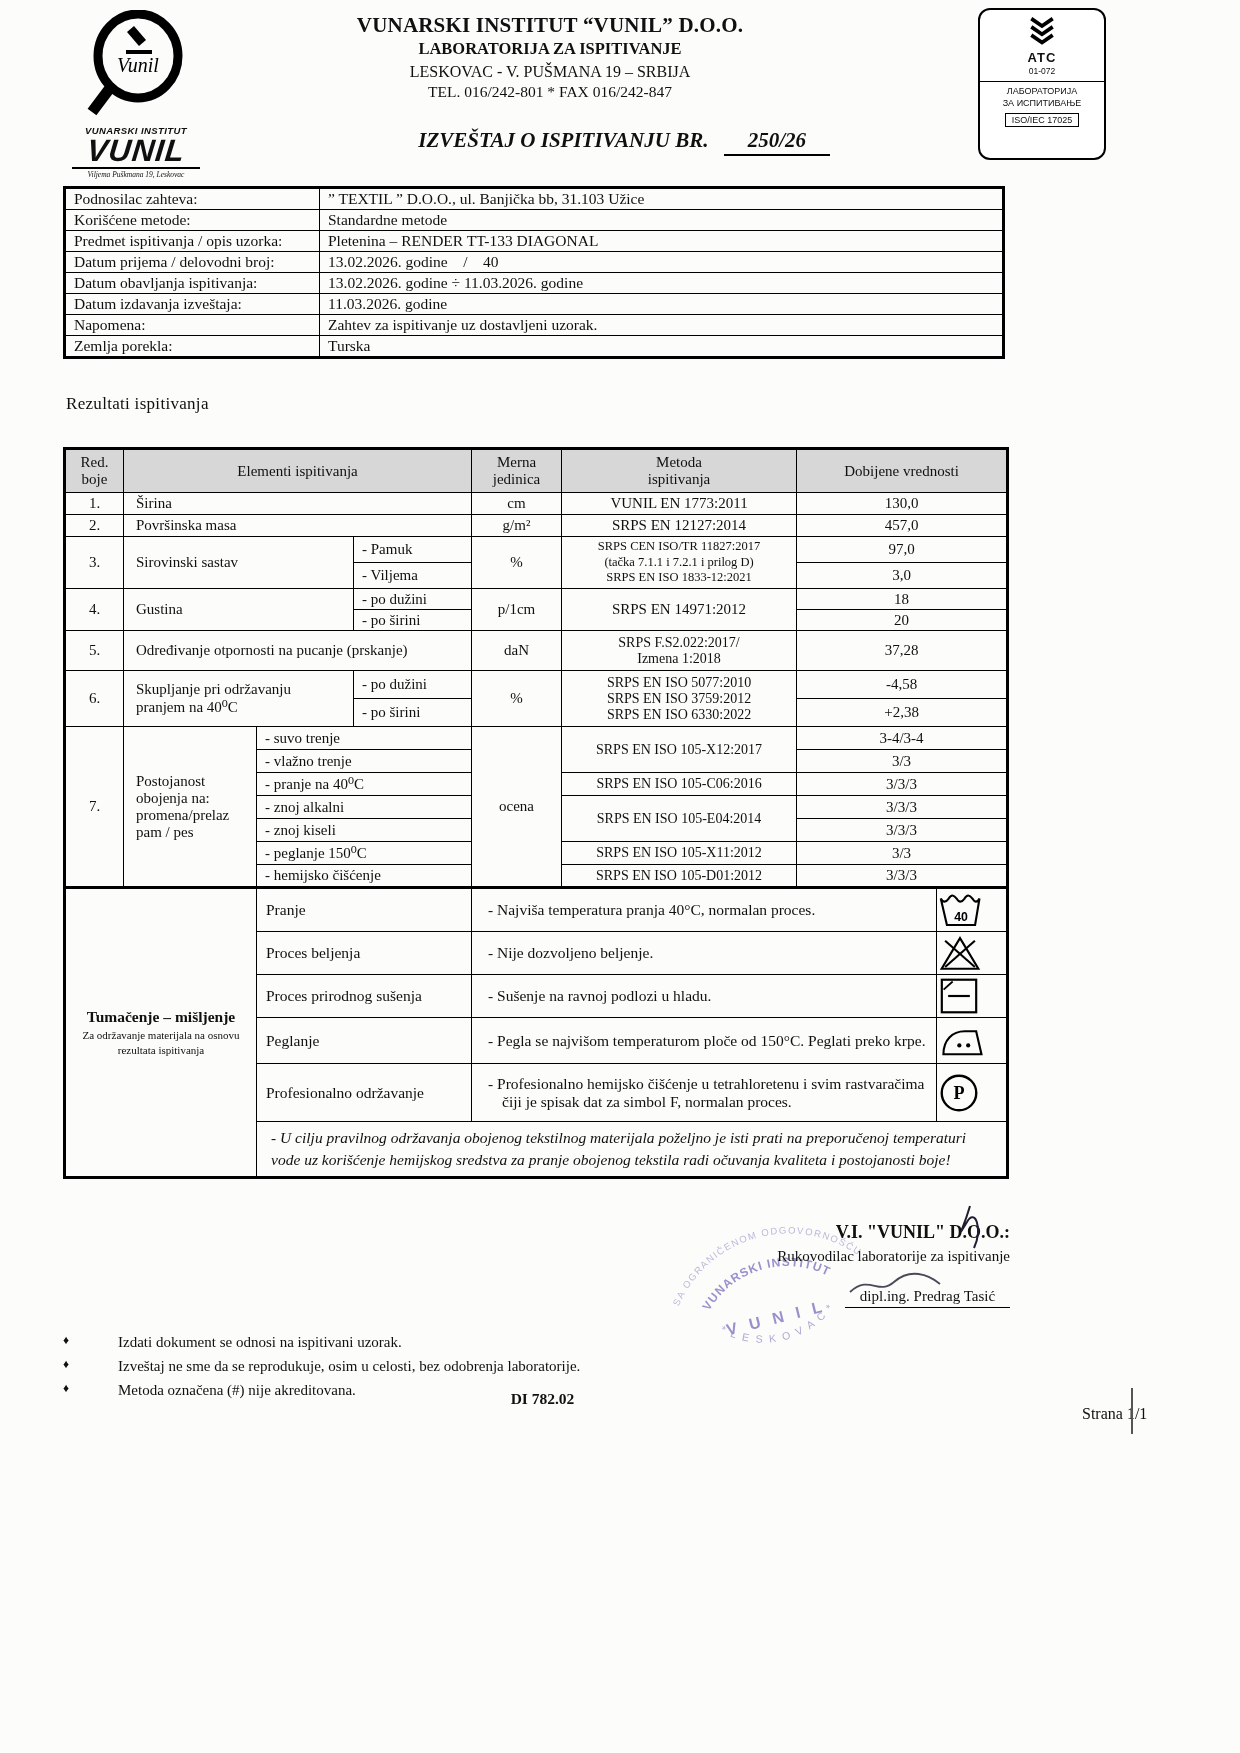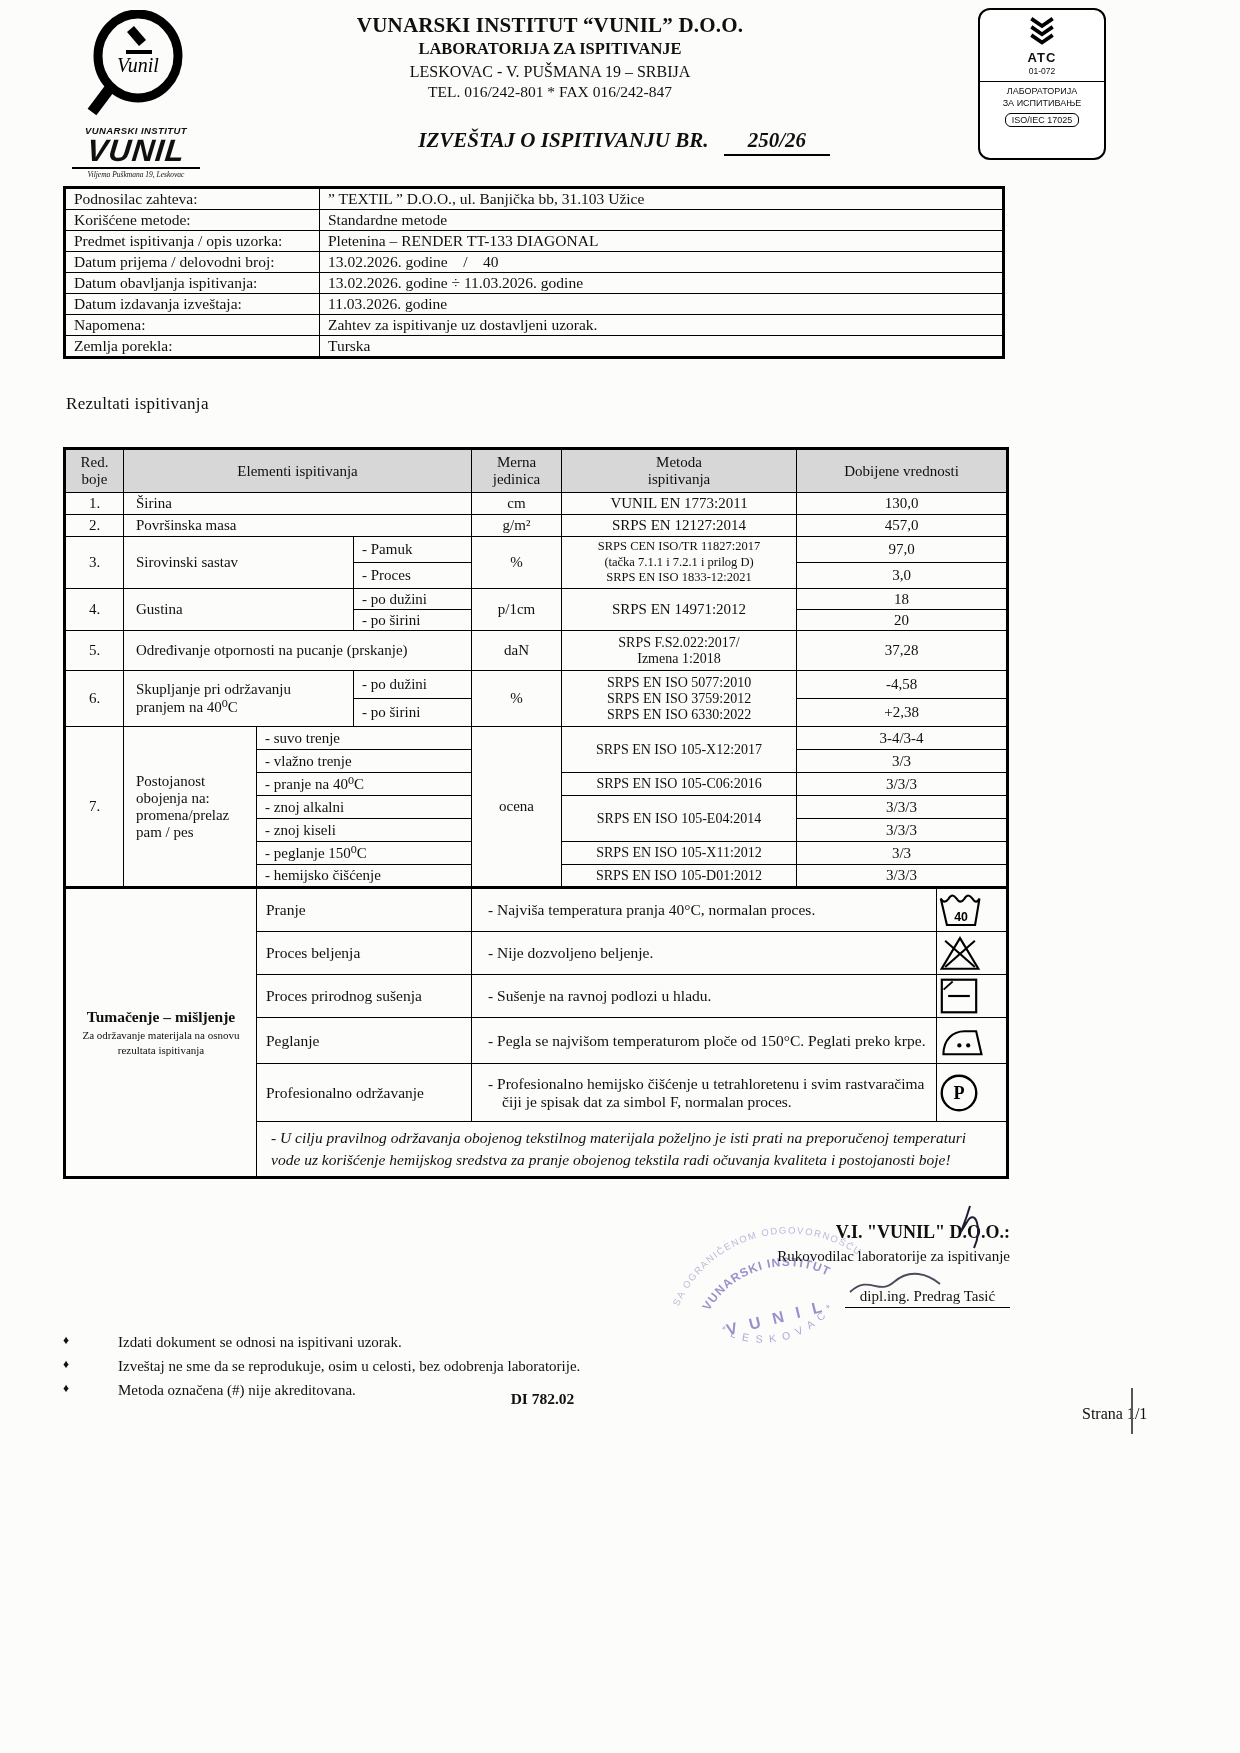--- a/index.html
+++ b/index.html
@@ -26,21 +26,21 @@
   .report-line { position:absolute; left:270px; top:128px; width:560px; text-align:right;
                  font-size:21px; font-weight:bold; font-style:italic; }
   .report-no { display:inline-block; border-bottom:2.5px solid #000; padding:0 24px 1px; margin-left:10px; }
 
   .atc { position:absolute; left:978px; top:8px; width:128px; height:152px; border:2.5px solid #000;
          border-radius:12px; text-align:center; font-family:"Liberation Sans",sans-serif; padding-top:7px; background:#fff; }
   .atc-name { font-size:13px; font-weight:bold; letter-spacing:1px; margin-top:1px; }
   .atc-code { font-size:8.5px; margin-top:1px; }
   .atc-div  { border-top:1.5px solid #000; margin:5px 0 4px; }
   .atc-l    { font-size:9px; line-height:1.3; }
-  .atc-iso  { display:inline-block; border:1px solid #000; border-radius:6px; font-size:9px;
+  .atc-iso  { display:inline-block; border:1px solid #000; border-radius:0; font-size:9px;
               padding:1px 6px; margin-top:4px; }
 
   
   .info { position:absolute; left:63px; top:186px; width:942px; border-collapse:collapse;
           border:3px solid #000; table-layout:fixed; }
   .info td { border:1px solid #000; font-size:15.5px; padding:1px 8px; height:21px; vertical-align:middle; }
   .info .lbl { width:255px; }
 
   .section-title { position:absolute; left:66px; top:394px; font-size:17px; letter-spacing:.3px; }
 
@@ -208,21 +208,21 @@
       <td class="cc" rowspan="2">3.</td>
       <td colspan="2" rowspan="2" class="cl">Sirovinski sastav</td>
       <td class="cl sub">- Pamuk</td>
       <td class="cc" rowspan="2">%</td>
       <td class="cc ml m12" rowspan="2">SRPS CEN ISO/TR 11827:2017
 (tačka 7.1.1 i 7.2.1 i prilog D)
 SRPS EN ISO 1833-12:2021</td>
       <td class="cc">97,0</td>
     </tr>
     <tr style="height:26px">
-      <td class="cl sub">- Proces</td>
+      <td class="cl sub">- Viljema</td>
       <td class="cc">3,0</td>
     </tr>
     <tr style="height:21px">
       <td class="cc" rowspan="2">4.</td>
       <td colspan="2" rowspan="2" class="cl">Gustina</td>
       <td class="cl sub">- po dužini</td>
       <td class="cc" rowspan="2">p/1cm</td>
       <td class="cc" rowspan="2">SRPS EN 14971:2012</td>
       <td class="cc">18</td>
     </tr>

